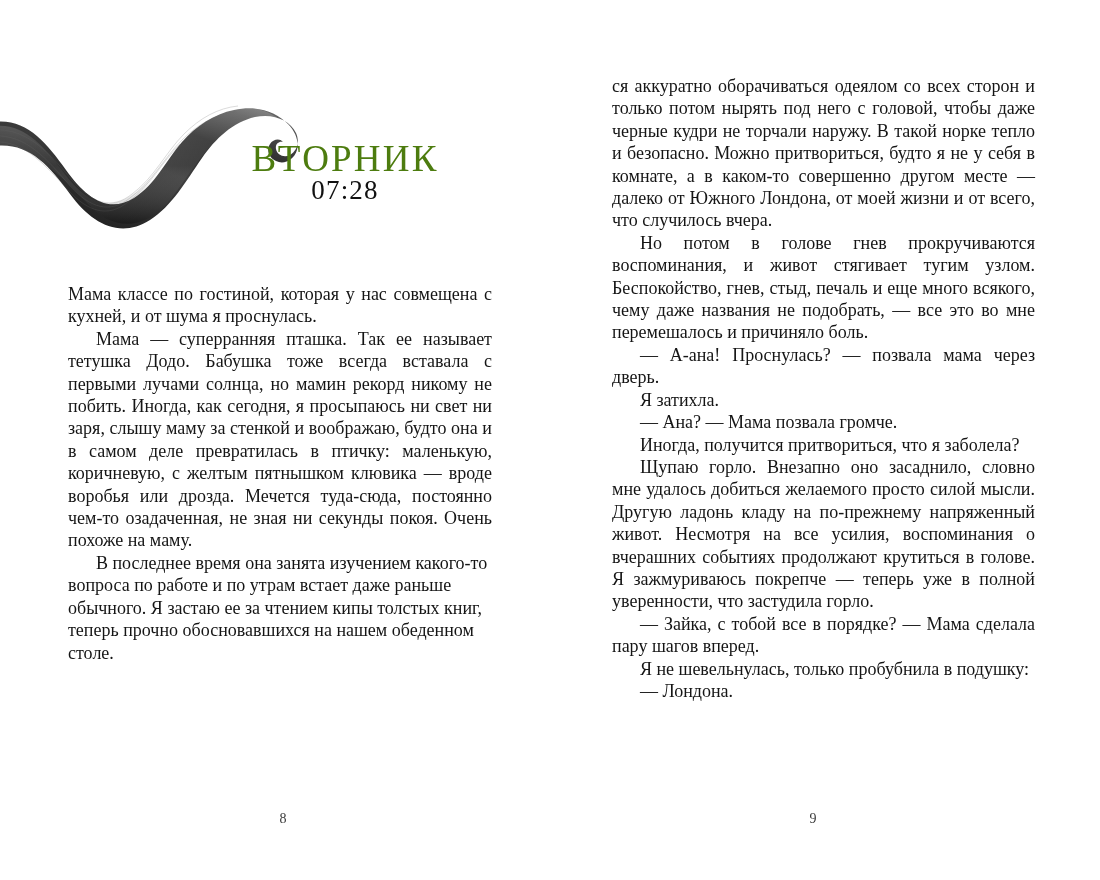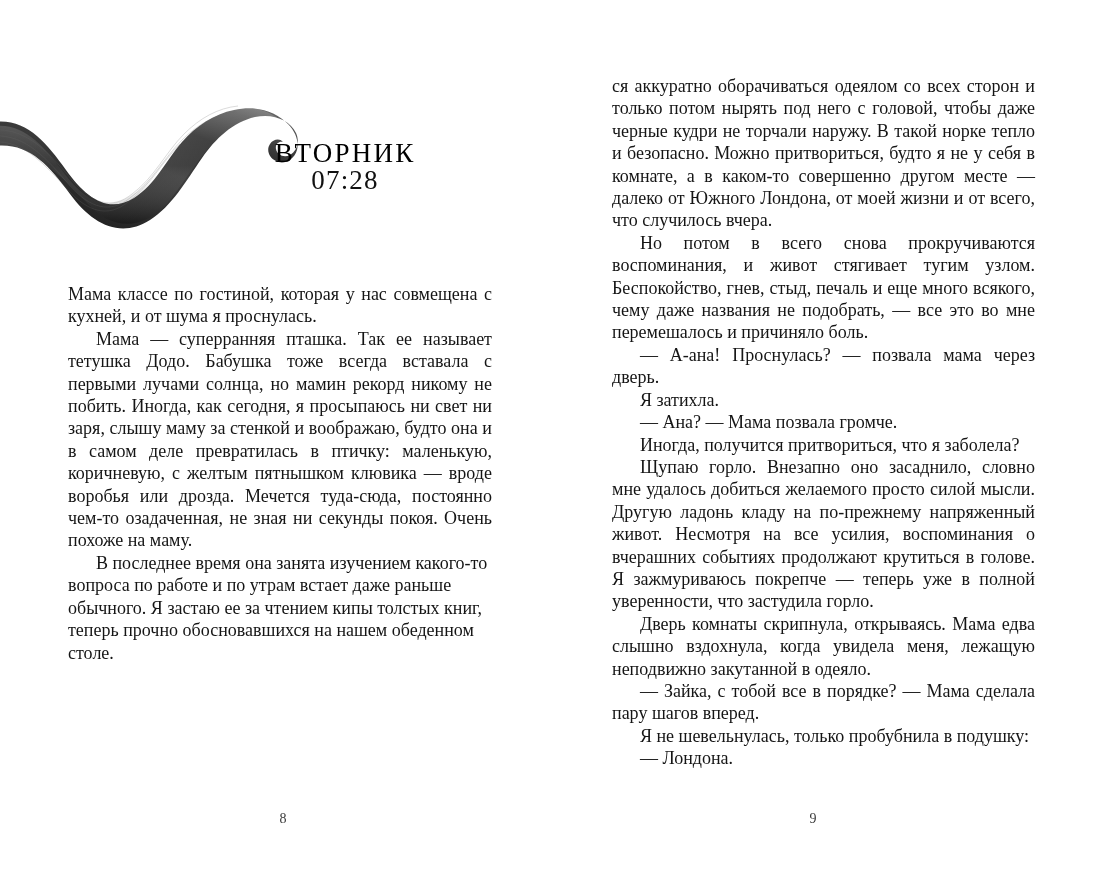--- a/index.html
+++ b/index.html
@@ -34,24 +34,24 @@
   
   .chapter-head {
     position: absolute;
     left: 68px;
     top: 140px;
     width: 424px;
     text-align: center;
   }
   .chapter-title {
     display: block;
-    font-size: 27px;
+    font-size: 37px;
     line-height: 1;
     letter-spacing: 2.2px;
-    color: #000000;
+    color: #4d7c0f;
     padding-left: 130px;
     white-space: nowrap;
   }
   .chapter-time {
     display: block;
     font-size: 27px;
     line-height: 1;
     letter-spacing: 1.2px;
     color: #111111;
     padding-left: 130px;
@@ -173,27 +173,26 @@
   </div>
 
   <div class="col col-left">
       <p class="noindent">Мама классе по гостиной, которая у нас совмещена с кухней, и от шума я проснулась.</p>
       <p>Мама — суперранняя пташка. Так ее называет тетушка Додо. Бабушка тоже всегда вставала с первыми лучами солнца, но мамин рекорд никому не побить. Иногда, как сегодня, я просыпаюсь ни свет ни заря, слышу маму за стенкой и воображаю, будто она и в самом деле превратилась в птичку: маленькую, коричневую, с желтым пятнышком клювика — вроде воробья или дрозда. Мечется туда-сюда, постоянно чем-то озадаченная, не зная ни секунды покоя. Очень похоже на маму.</p>
       <p>В последнее время она занята изучением какого-то вопроса по работе и по утрам встает даже раньше обычного. Я застаю ее за чтением кипы толстых книг, теперь прочно обосновавшихся на нашем обеденном столе.</p>
     </div>
 
   <div class="col col-right">
       <p class="noindent">ся аккуратно оборачиваться одеялом со всех сторон и только потом нырять под него с головой, чтобы даже черные кудри не торчали наружу. В такой норке тепло и безопасно. Можно притвориться, будто я не у себя в комнате, а в каком-то совершенно другом месте — далеко от Южного Лондона, от моей жизни и от всего, что случилось вчера.</p>
-      <p>Но потом в всего снова прокручиваются воспоминания, и живот стягивает тугим узлом. Беспокойство, гнев, стыд, печаль и еще много всякого, чему даже названия не подобрать, — все это во мне перемешалось и причиняло боль.</p>
+      <p>Но потом в голове гнев прокручиваются воспоминания, и живот стягивает тугим узлом. Беспокойство, гнев, стыд, печаль и еще много всякого, чему даже названия не подобрать, — все это во мне перемешалось и причиняло боль.</p>
       <p>— А-ана! Проснулась? — позвала мама через дверь.</p>
       <p>Я затихла.</p>
       <p>— Ана? — Мама позвала громче.</p>
       <p>Иногда, получится притвориться, что я заболела?</p>
       <p>Щупаю горло. Внезапно оно засаднило, словно мне удалось добиться желаемого просто силой мысли. Другую ладонь кладу на по-прежнему напряженный живот. Несмотря на все усилия, воспоминания о вчерашних событиях продолжают крутиться в голове. Я зажмуриваюсь покрепче — теперь уже в полной уверенности, что застудила горло.</p>
-      <p>Дверь комнаты скрипнула, открываясь. Мама едва слышно вздохнула, когда увидела меня, лежащую неподвижно закутанной в одеяло.</p>
       <p>— Зайка, с тобой все в порядке? — Мама сделала пару шагов вперед.</p>
       <p>Я не шевельнулась, только пробубнила в подушку:</p>
       <p>— Лондона.</p>
     </div>
 
   <div class="folio folio-left">8</div>
   <div class="folio folio-right">9</div>
 
 </div>
 

